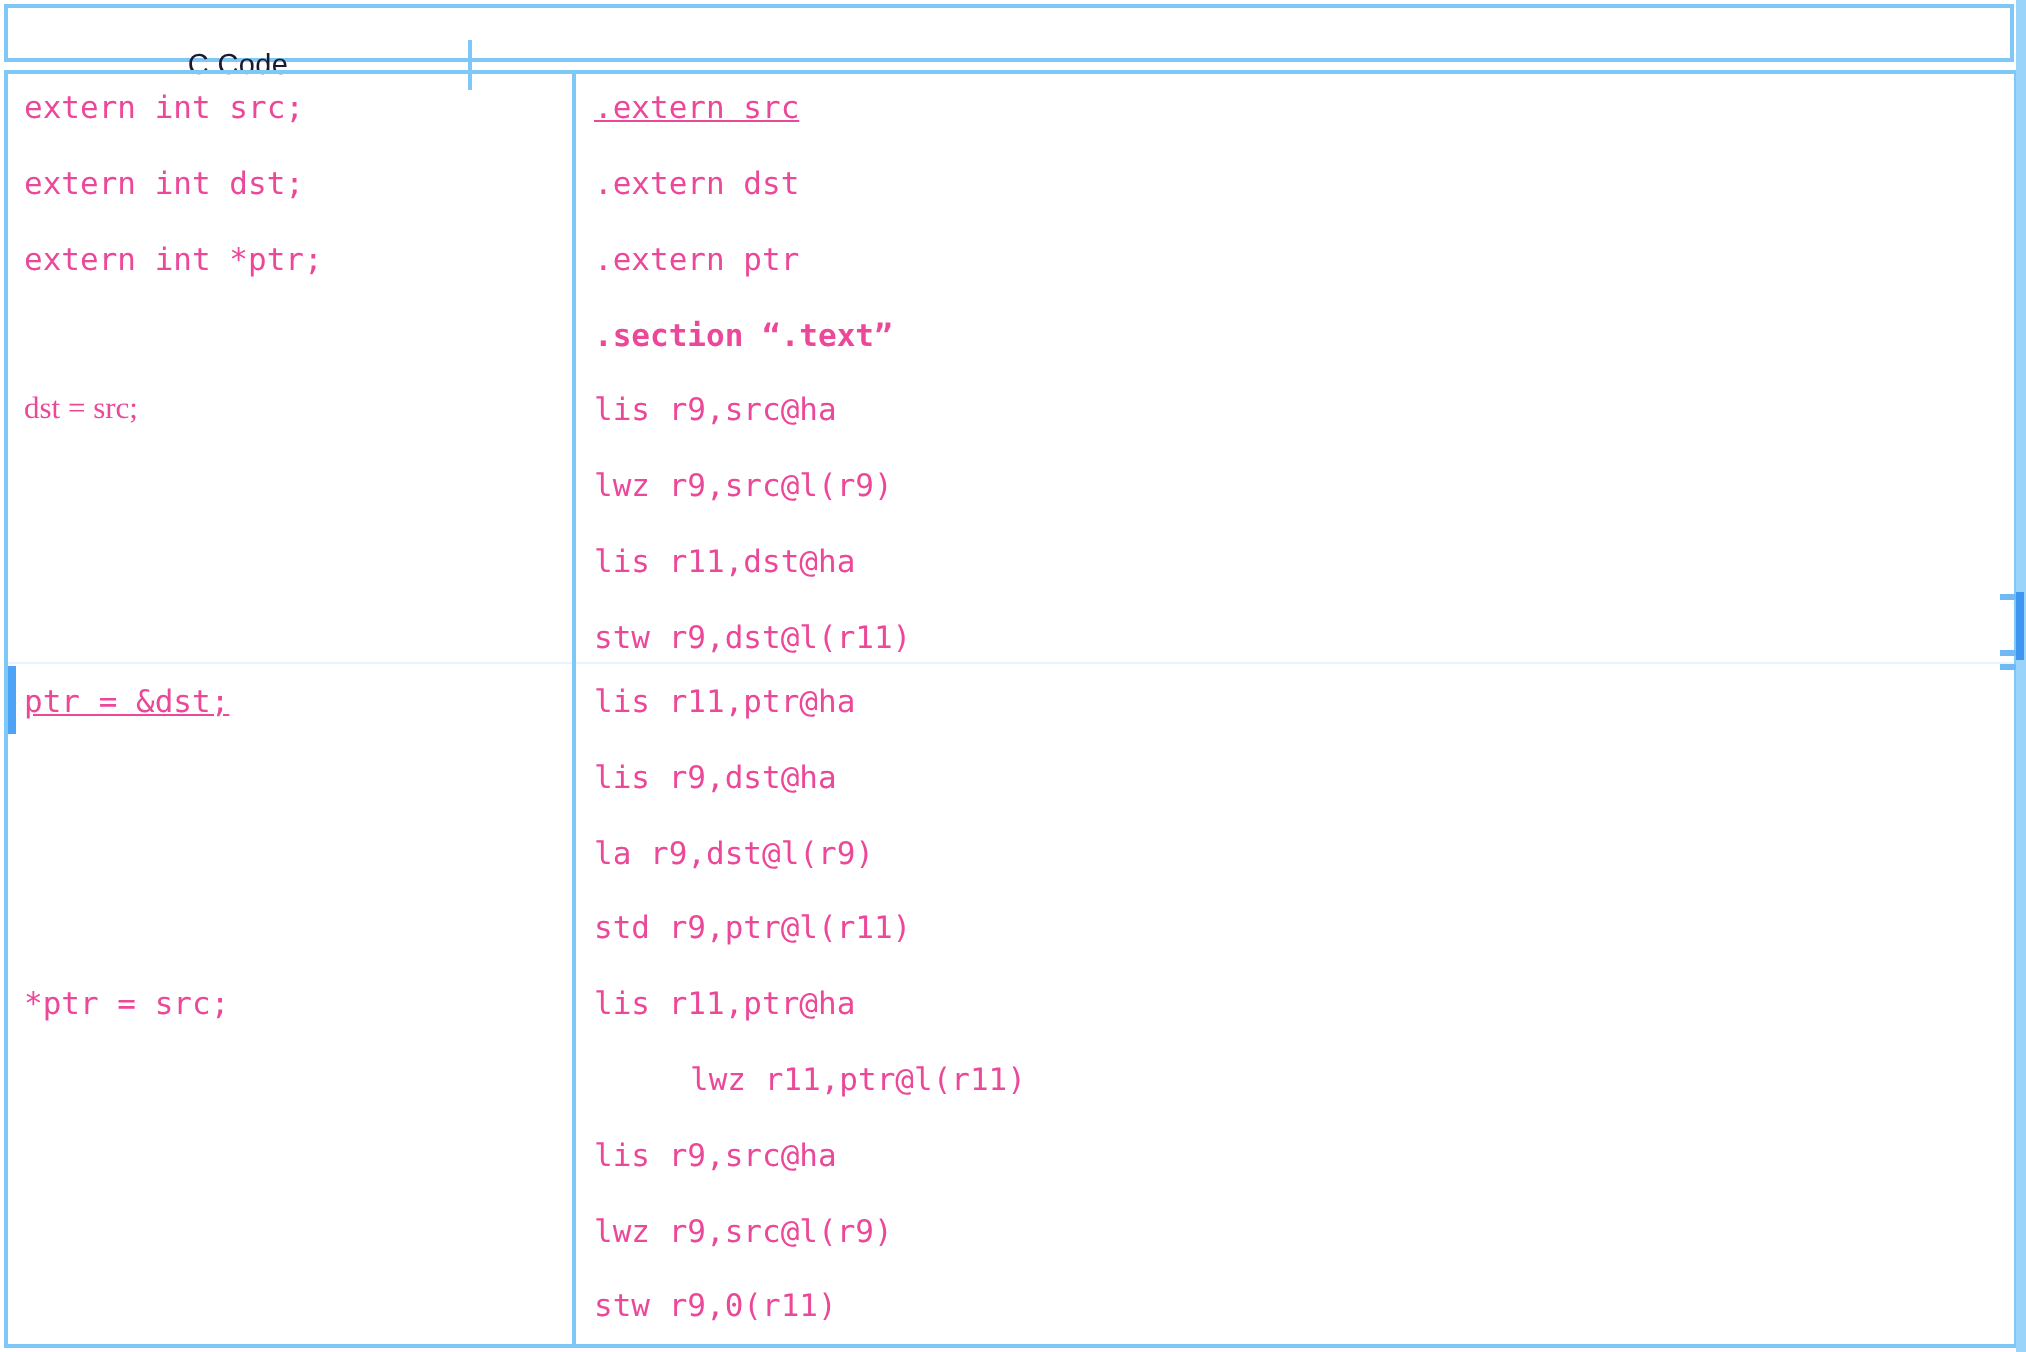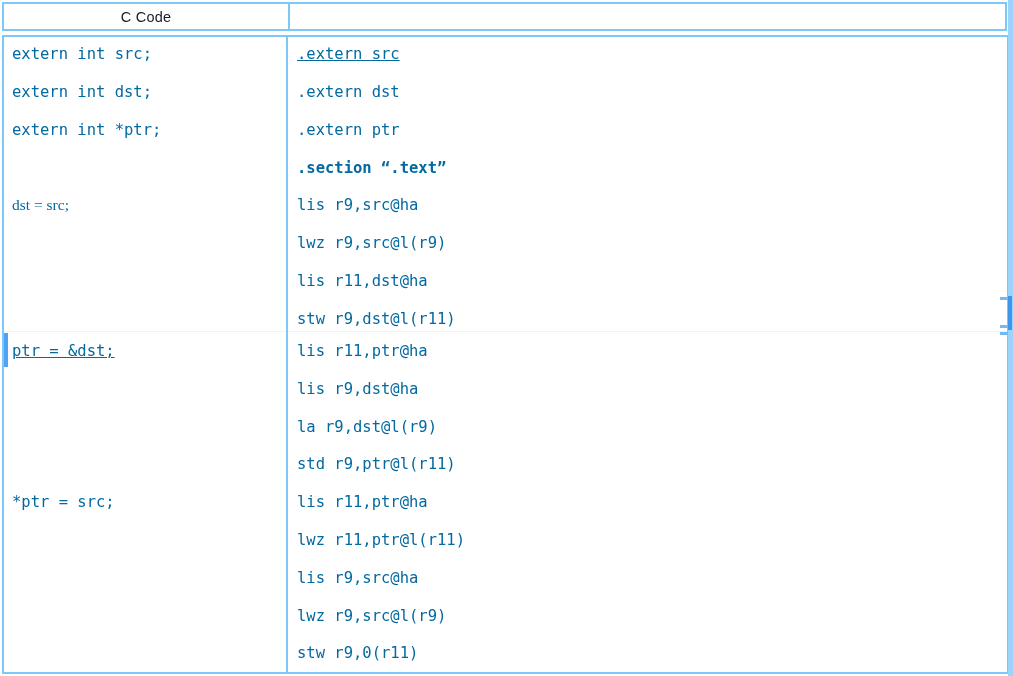--- a/index.html
+++ b/index.html
@@ -37,22 +37,23 @@
     align-items: center;
     justify-content: center;
     box-sizing: border-box;
     height: 100%;
     font-family: "Liberation Sans", sans-serif;
     font-size: 14.5px;
     color: #1a1a2e;
     letter-spacing: 0.2px;
   }
   .th-c {
-    width: 286px;
+    width: 232px;
     border-right: 2px solid #7ec8f7;
+    margin-top: 16px;
   }
   .th-asm {
     flex: 1;
   }
 
   
   .tbody {
     position: absolute;
     left: 2px;
     top: 35px;
@@ -72,21 +73,21 @@
   }
   .col-asm {
     flex: 1;
     box-sizing: border-box;
     position: relative;
   }
 
   .code {
     font-family: "DejaVu Sans Mono", "Liberation Mono", monospace;
     font-size: 15.5px;
-    color: #0369a1;
+    color: #ec4899;
     white-space: pre;
     position: absolute;
     left: 8px;
   }
   .col-asm .code { left: 9px; }
 
   
   .rowsep {
     position: absolute;
     left: 0;
@@ -165,21 +166,21 @@
           <div class="code" style="top: 122px; font-weight: bold;">.section “.text”</div>
           <div class="code" style="top: 159px;">lis r9,src@ha</div>
           <div class="code" style="top: 197px;">lwz r9,src@l(r9)</div>
           <div class="code" style="top: 235px;">lis r11,dst@ha</div>
           <div class="code" style="top: 273px;">stw r9,dst@l(r11)</div>
           <div class="code" style="top: 305px;">lis r11,ptr@ha</div>
           <div class="code" style="top: 343px;">lis r9,dst@ha</div>
           <div class="code" style="top: 381px;">la r9,dst@l(r9)</div>
           <div class="code" style="top: 418px;">std r9,ptr@l(r11)</div>
           <div class="code" style="top: 456px;">lis r11,ptr@ha</div>
-          <div class="code" style="top: 494px;">lwz r11,ptr@l(r11)</div>
+          <div class="code" style="top: 494px; margin-left: 48px;">lwz r11,ptr@l(r11)</div>
           <div class="code" style="top: 532px;">lis r9,src@ha</div>
           <div class="code" style="top: 570px;">lwz r9,src@l(r9)</div>
           <div class="code" style="top: 607px;">stw r9,0(r11)</div>
         </div>
       <div id="asm-seps">
           <div class="rowsep" style="top: 294px;"></div>
         </div>
     </div>
   </div>
 

